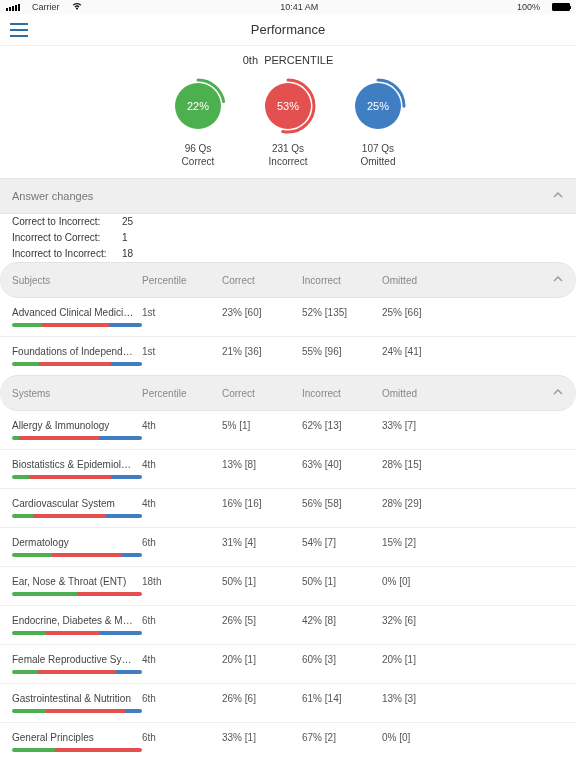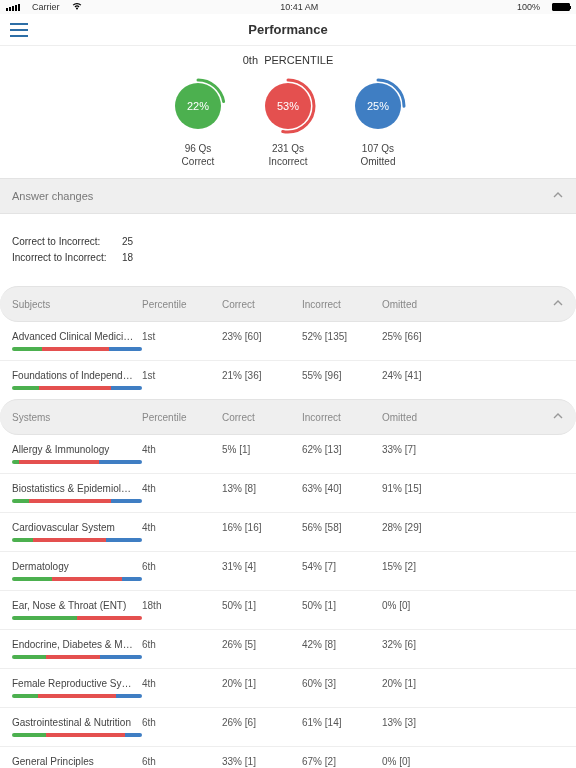--- a/index.html
+++ b/index.html
@@ -8,32 +8,32 @@
 .status-l,.status-r { display:flex; align-items:center; gap:12px; }
 .bars { display:inline-flex; align-items:flex-end; gap:1px;}
 .bars i{width:2px;background:#000;display:inline-block}
 .bars i:nth-child(1){height:3px}.bars i:nth-child(2){height:4px}.bars i:nth-child(3){height:5px}.bars i:nth-child(4){height:6px}.bars i:nth-child(5){height:7px}
 .batt{width:18px;height:8px;border:1px solid #000;border-radius:1px;position:relative}
 .batt::after{content:"";position:absolute;right:-2px;top:2px;width:1px;height:3px;background:#000}
 .batt > i{display:block;height:100%;width:100%;background:#000}
 .nav { height:32px; display:flex; align-items:center; justify-content:center; position:relative; border-bottom:1px solid #eee; }
 .menu-icon { position:absolute; left:10px; top:50%; transform:translateY(-50%); width:18px; height:14px; display:flex; flex-direction:column; justify-content:space-between; }
 .menu-icon span{height:2px;background:#2d6ea6;display:block}
-.nav-title { font-size:13px; font-weight:700; }
+.nav-title { font-size:13px; font-weight:400; }
 .percentile-head { text-align:center; padding:8px 0 4px; font-size:11px; }
 .percentile-head b{font-weight:400}
 .gauges { display:flex; justify-content:center; gap:30px; padding:6px 0 10px; }
 .gauge { display:flex; flex-direction:column; align-items:center; }
 .gauge svg { width:60px; height:60px; }
 .gauge-label { font-size:10px; color:#444; text-align:center; margin-top:6px; line-height:1.3; }
 .gauge-pct { font-size:11px; fill:#fff; font-weight:500; }
 .section-header { background:#efefef; display:flex; align-items:center; padding:10px 12px; color:#777; font-size:11px; border-top:1px solid #e3e3e3; border-bottom:1px solid #e3e3e3; }
 .section-header .chev { margin-left:auto; }
 .chev svg{width:12px;height:12px}
-.answer-changes { padding:20px 12px; font-size:10px; line-height:1.6; }
+.answer-changes { padding:0 12px; font-size:10px; line-height:1.6; }
 .answer-changes span.k{display:inline-block;width:110px}
 .data-header { background:#efefef; display:flex; align-items:center; padding:10px 12px 10px 12px; color:#888; font-size:10px; border-top:1px solid #e3e3e3; border-bottom:1px solid #e3e3e3;border-radius:18px; }
 .col-name{width:130px}
 .col{width:80px}
 .data-header .chev{margin-left:auto}
 .row { display:flex; align-items:flex-start; padding:9px 12px 3px; font-size:10px; color:#555; border-bottom:0; }
 .row .name{width:130px; color:#444; white-space:nowrap; overflow:hidden; text-overflow:ellipsis; padding-right:8px;}
 .row .c{width:80px}
 .bar { margin:2px 12px 9px; height:4px; border-radius:2px; display:flex; overflow:hidden; width:130px; }
 .bar .g{background:#4cb04f}
@@ -114,20 +114,21 @@
 <div class="section-header">
   <span>Answer changes</span>
   <span class="chev">
     <svg viewBox="0 0 12 12">
         <path d="M2 8l4-4 4 4" stroke="#999" stroke-width="1.4" fill="none"></path>
       </svg>
   </span>
 </div>
 <div class="answer-changes" id="answer-changes">
     <div><span class="k">Correct to Incorrect:</span><span>25</span></div>
+    <div><span class="k">Incorrect to Correct:</span><span>1</span></div>
     <div><span class="k">Incorrect to Incorrect:</span><span>18</span></div>
   </div>
 
 <div class="data-header">
   <span class="col-name">Subjects</span>
   <span class="col">Percentile</span>
   <span class="col">Correct</span>
   <span class="col">Incorrect</span>
   <span class="col">Omitted</span>
   <span class="chev">
@@ -193,21 +194,21 @@
           <span class="r" style="width:62%"></span>
           <span class="b" style="width:33%"></span>
         </div>
       </div>
     <div class="row-wrap">
         <div class="row">
           <span class="name">Biostatistics &amp; Epidemiology</span>
           <span class="c">4th</span>
           <span class="c">13% [8]</span>
           <span class="c">63% [40]</span>
-          <span class="c">91% [15]</span>
+          <span class="c">28% [15]</span>
         </div>
         <div class="bar">
           <span class="g" style="width:13%"></span>
           <span class="r" style="width:63%"></span>
           <span class="b" style="width:24%"></span>
         </div>
       </div>
     <div class="row-wrap">
         <div class="row">
           <span class="name">Cardiovascular System</span>

